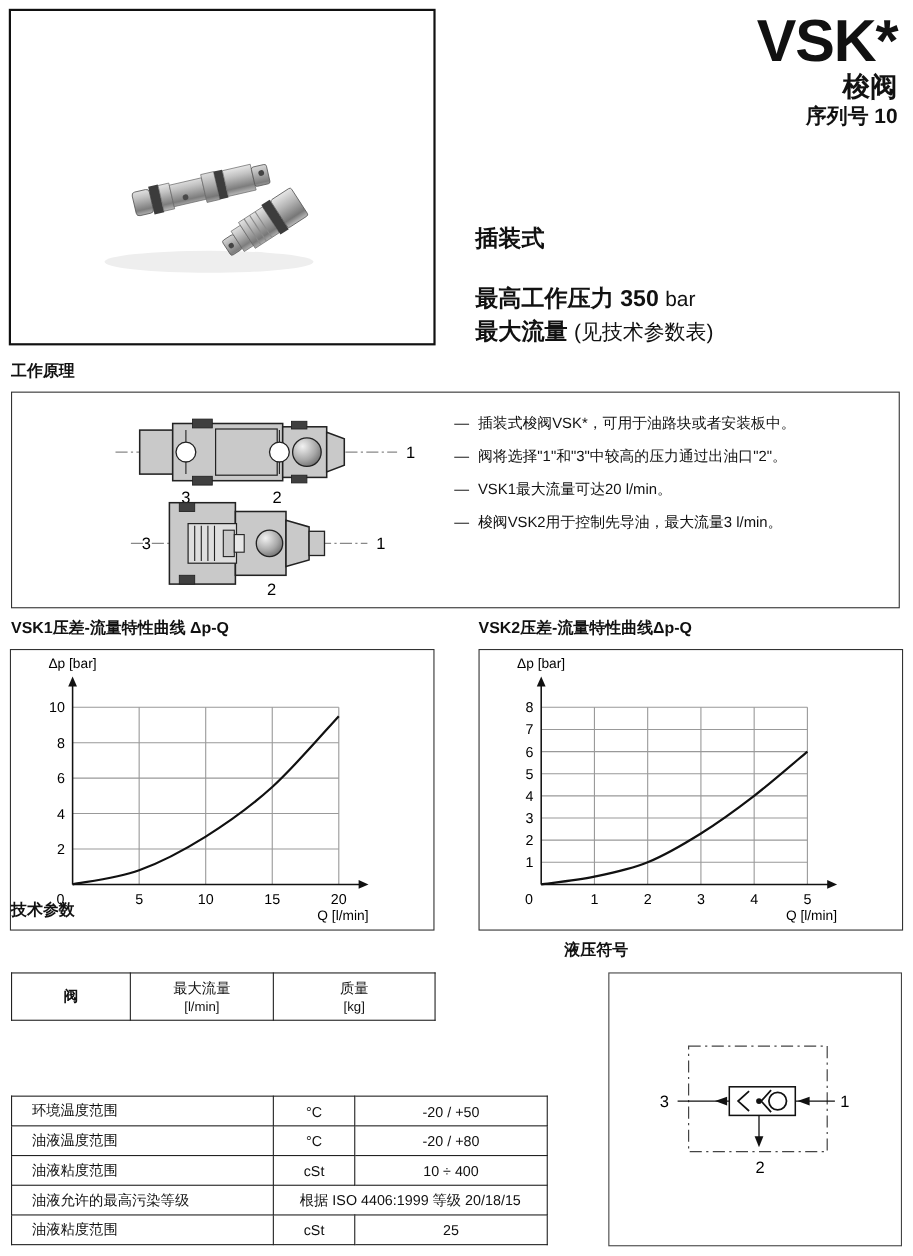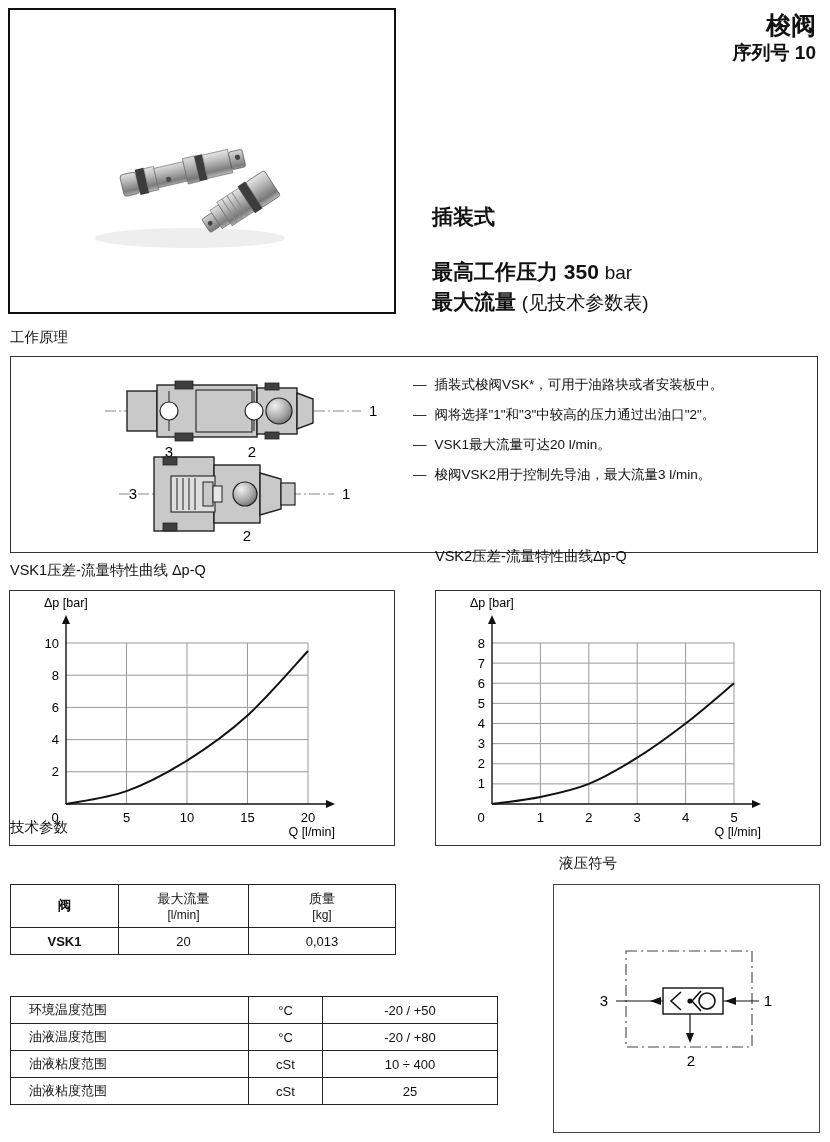--- a/index.html
+++ b/index.html
@@ -13,31 +13,31 @@
   .subtitle{font-size:25px;font-weight:bold;line-height:1.1;margin-top:2px;}
   .series{font-size:19px;font-weight:bold;line-height:1.2;margin-top:2px;}
 
   .spec-block{position:absolute;left:432px;top:203px;}
   .mount{font-size:21px;font-weight:bold;margin-bottom:26px;}
   .spec-line{font-size:21px;line-height:1.42;}
   .b{font-weight:bold;text-align:center;}
   .unit{font-weight:normal;font-size:19px;}
   .note{font-weight:normal;font-size:19px;}
 
-  .sec-title{position:absolute;font-size:14.5px;font-weight:normal;text-align:center;}
+  .sec-title{position:absolute;font-size:14.5px;font-weight:bold;text-align:center;}
 
   .wp-box{position:absolute;left:10px;top:356px;width:806px;height:195px;border:1px solid #333;}
   .wp-svg{position:absolute;left:88px;top:8px;}
   .bullets{position:absolute;left:402px;top:20px;width:400px;}
   .bullet{display:flex;font-size:13.5px;line-height:1.25;margin-bottom:13px;}
   .bullet .dash{margin-right:8px;flex:0 0 auto;}
 
   .chart-box{position:absolute;width:384px;height:254px;border:1px solid #333;background:#fff;}
   .chart-title-left{left:10px;top:561px;}
-  .chart-title-right{left:435px;top:547px;}
+  .chart-title-right{left:435px;top:561px;}
   #chartbox0{left:9px;top:590px;}
   #chartbox1{left:435px;top:590px;}
 
   table{border-collapse:collapse;table-layout:fixed;}
   td,th{border:1px solid #222;font-size:13px;text-align:center;padding:0;}
   .t1{position:absolute;left:10px;top:884px;width:385px;}
   .t1 th{font-weight:normal;height:42px;vertical-align:middle;}
   .t1 .hb{font-weight:bold;font-size:13.5px;}
   .t1 td{height:26px;}
   .t1 .rowhead{font-weight:bold;}
@@ -94,20 +94,21 @@
         <line x1="28" y1="-14" x2="28" y2="14" stroke="#8a8a8a" stroke-width="1"></line>
         <line x1="34" y1="-14" x2="34" y2="14" stroke="#8a8a8a" stroke-width="1"></line>
         <line x1="40" y1="-14" x2="40" y2="14" stroke="#8a8a8a" stroke-width="1"></line>
         <rect x="48" y="-16" width="9" height="32" fill="#3c3c3c"></rect>
         <rect x="57" y="-15" width="22" height="30" rx="2" fill="url(#met2)" stroke="#555" stroke-width="0.7"></rect>
       </g>
     </svg>
   </div>
 
   <div class="title-block">
+    <div class="model">VSK*</div>
     <div class="subtitle">梭阀</div>
     <div class="series">序列号 10</div>
   </div>
 
   <div class="spec-block">
     <div class="mount">插装式</div>
     <div class="spec-line">
       <span class="b">最高工作压力</span>
       <span class="b">350</span>
       <span class="unit">bar</span>
@@ -276,25 +277,20 @@
       <th class="hb">阀</th>
       <th>
         <div>最大流量</div>
         <div class="hsub">[l/min]</div>
       </th>
       <th>
         <div>质量</div>
         <div class="hsub">[kg]</div>
       </th>
     </tr>
-    <tr>
-      <td class="rowhead">VSK1</td>
-      <td>20</td>
-      <td>0,013</td>
-    </tr>
   </tbody>
     </table>
 
   <table class="t2">
     <colgroup>
         <col style="width:238px">
         <col style="width:74px">
         <col style="width:175px">
       </colgroup>
     <tbody>
@@ -307,28 +303,32 @@
       <td class="lbl">油液温度范围</td>
       <td>°C</td>
       <td>-20 / +80</td>
     </tr>
     <tr>
       <td class="lbl">油液粘度范围</td>
       <td>cSt</td>
       <td>10 ÷ 400</td>
     </tr>
     <tr>
+      <td class="lbl">油液允许的最高污染等级</td>
+      <td colspan="2">根据 ISO 4406:1999 等级 20/18/15</td>
+    </tr>
+    <tr>
       <td class="lbl">油液粘度范围</td>
       <td>cSt</td>
       <td>25</td>
     </tr>
   </tbody>
     </table>
 
-  <div class="sec-title" style="left:559px;top:854px;">液压符号</div>
+  <div class="sec-title" style="left:513px;top:854px;">液压符号</div>
   <div class="symbol-box">
     <svg width="265" height="247" viewBox="0 0 265 247">
       <rect x="72" y="66" width="126" height="96" fill="none" stroke="#444" stroke-width="1.1" stroke-dasharray="11 4 2 4"></rect>
       <line x1="62" y1="116" x2="109" y2="116" stroke="#111" stroke-width="1.2"></line>
       <line x1="169" y1="116" x2="205" y2="116" stroke="#111" stroke-width="1.2"></line>
       <rect x="109" y="103" width="60" height="26" fill="#fff" stroke="#111" stroke-width="1.4"></rect>
       <polyline points="127,107 117,116 127,125" fill="none" stroke="#111" stroke-width="1.6"></polyline>
       <circle cx="136" cy="116" r="2.6" fill="#111"></circle>
       <polyline points="147,106 138,116 147,126" fill="none" stroke="#111" stroke-width="1.6"></polyline>
       <circle cx="153" cy="116" r="8" fill="#fff" stroke="#111" stroke-width="1.6"></circle>

